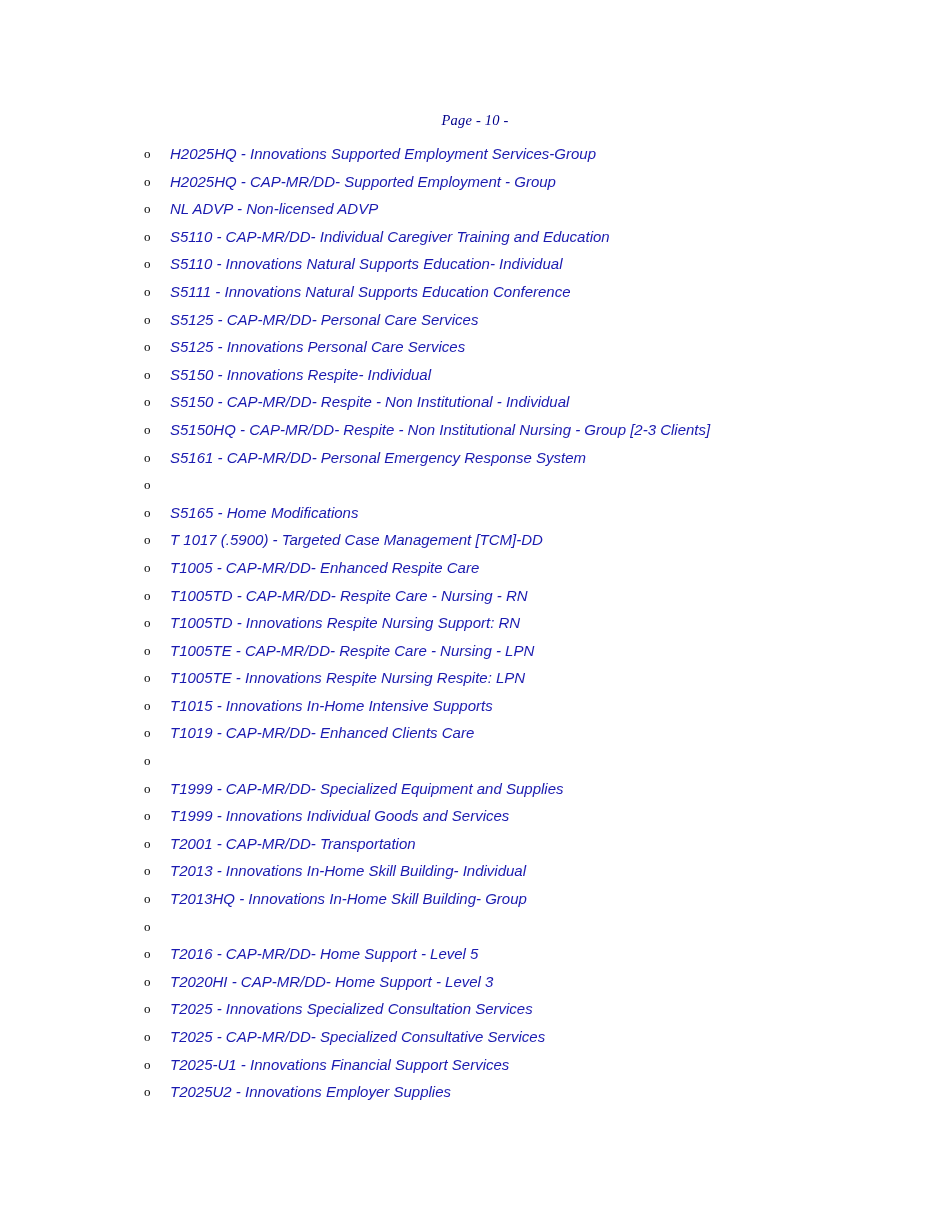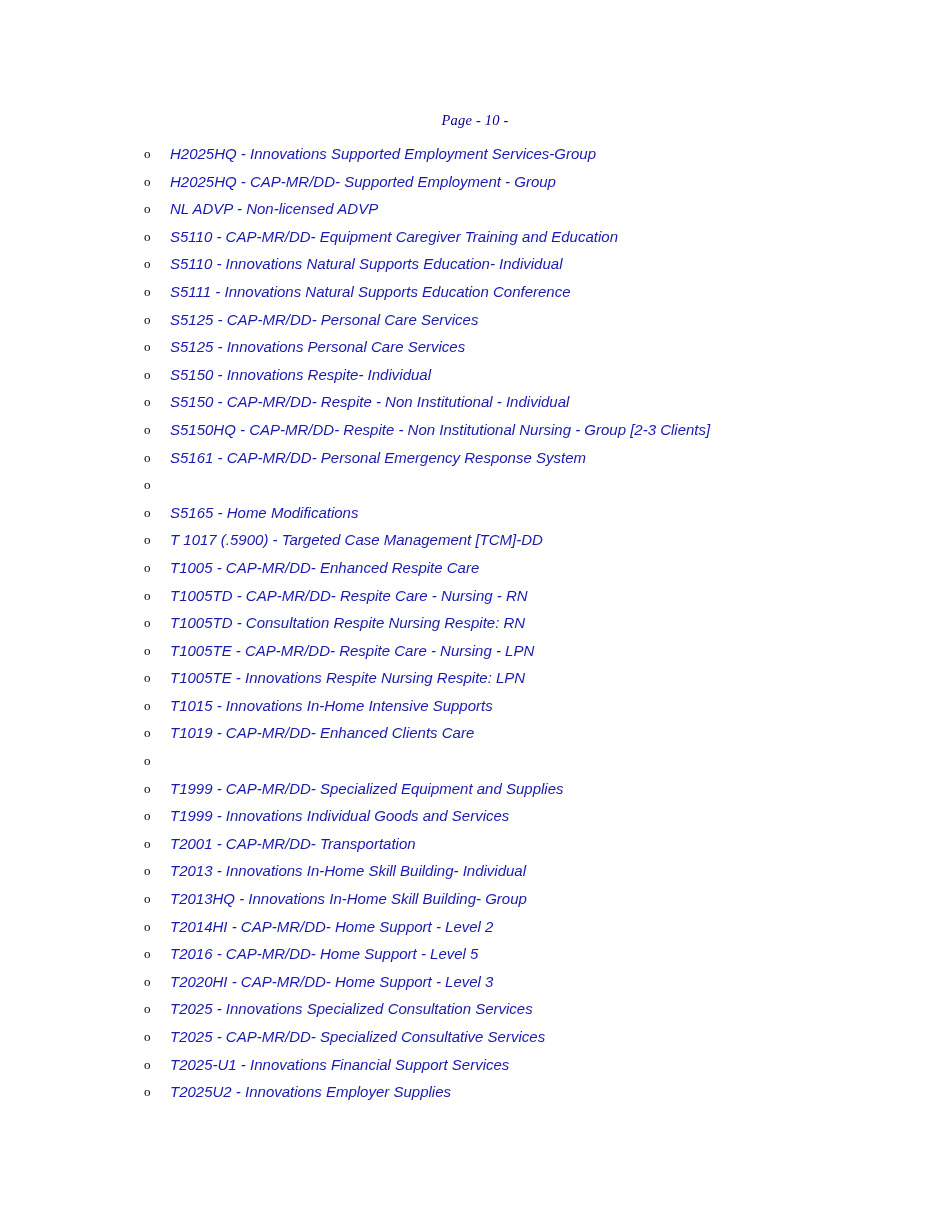--- a/index.html
+++ b/index.html
@@ -70,46 +70,46 @@
 <body>
 
 <div class="page">
 
   <div class="page-header">Page  - 10 -</div>
 
   <ul class="list" id="service-list">
       <li class="list-item"><span class="bullet">o</span><span class="item-text">H2025HQ - Innovations Supported Employment Services-Group</span></li>
       <li class="list-item"><span class="bullet">o</span><span class="item-text">H2025HQ - CAP-MR/DD- Supported Employment - Group</span></li>
       <li class="list-item"><span class="bullet">o</span><span class="item-text">NL ADVP - Non-licensed ADVP</span></li>
-      <li class="list-item"><span class="bullet">o</span><span class="item-text">S5110 - CAP-MR/DD- Equipment Caregiver Training and Education</span></li>
+      <li class="list-item"><span class="bullet">o</span><span class="item-text">S5110 - CAP-MR/DD- Individual Caregiver Training and Education</span></li>
       <li class="list-item"><span class="bullet">o</span><span class="item-text">S5110 - Innovations Natural Supports Education- Individual</span></li>
       <li class="list-item"><span class="bullet">o</span><span class="item-text">S5111 - Innovations Natural Supports Education Conference</span></li>
       <li class="list-item"><span class="bullet">o</span><span class="item-text">S5125 - CAP-MR/DD- Personal Care Services</span></li>
       <li class="list-item"><span class="bullet">o</span><span class="item-text">S5125 - Innovations Personal Care Services</span></li>
       <li class="list-item"><span class="bullet">o</span><span class="item-text">S5150 - Innovations Respite- Individual</span></li>
       <li class="list-item"><span class="bullet">o</span><span class="item-text">S5150 - CAP-MR/DD- Respite - Non Institutional - Individual</span></li>
       <li class="list-item"><span class="bullet">o</span><span class="item-text">S5150HQ - CAP-MR/DD- Respite - Non Institutional Nursing - Group [2-3 Clients]</span></li>
       <li class="list-item"><span class="bullet">o</span><span class="item-text">S5161 - CAP-MR/DD- Personal Emergency Response System</span></li>
       <li class="list-item"><span class="bullet">o</span></li>
       <li class="list-item"><span class="bullet">o</span><span class="item-text">S5165 - Home Modifications</span></li>
       <li class="list-item"><span class="bullet">o</span><span class="item-text">T 1017 (.5900) - Targeted Case Management [TCM]-DD</span></li>
       <li class="list-item"><span class="bullet">o</span><span class="item-text">T1005 - CAP-MR/DD- Enhanced Respite Care</span></li>
       <li class="list-item"><span class="bullet">o</span><span class="item-text">T1005TD - CAP-MR/DD- Respite Care - Nursing - RN</span></li>
-      <li class="list-item"><span class="bullet">o</span><span class="item-text">T1005TD - Consultation Respite Nursing Respite: RN</span></li>
+      <li class="list-item"><span class="bullet">o</span><span class="item-text">T1005TD - Innovations Respite Nursing Support: RN</span></li>
       <li class="list-item"><span class="bullet">o</span><span class="item-text">T1005TE - CAP-MR/DD- Respite Care - Nursing - LPN</span></li>
       <li class="list-item"><span class="bullet">o</span><span class="item-text">T1005TE - Innovations Respite Nursing Respite: LPN</span></li>
       <li class="list-item"><span class="bullet">o</span><span class="item-text">T1015 - Innovations In-Home Intensive Supports</span></li>
       <li class="list-item"><span class="bullet">o</span><span class="item-text">T1019 - CAP-MR/DD- Enhanced Clients Care</span></li>
       <li class="list-item"><span class="bullet">o</span></li>
       <li class="list-item"><span class="bullet">o</span><span class="item-text">T1999 - CAP-MR/DD- Specialized Equipment and Supplies</span></li>
       <li class="list-item"><span class="bullet">o</span><span class="item-text">T1999 - Innovations Individual Goods and Services</span></li>
       <li class="list-item"><span class="bullet">o</span><span class="item-text">T2001 - CAP-MR/DD- Transportation</span></li>
       <li class="list-item"><span class="bullet">o</span><span class="item-text">T2013 - Innovations In-Home Skill Building- Individual</span></li>
       <li class="list-item"><span class="bullet">o</span><span class="item-text">T2013HQ - Innovations In-Home Skill Building- Group</span></li>
-      <li class="list-item"><span class="bullet">o</span><span class="item-text">T2014HI - CAP-MR/DD- Home Support - Level 2</span></li>
+      <li class="list-item"><span class="bullet">o</span></li>
       <li class="list-item"><span class="bullet">o</span><span class="item-text">T2016 - CAP-MR/DD- Home Support - Level 5</span></li>
       <li class="list-item"><span class="bullet">o</span><span class="item-text">T2020HI - CAP-MR/DD- Home Support - Level 3</span></li>
       <li class="list-item"><span class="bullet">o</span><span class="item-text">T2025 - Innovations Specialized Consultation Services</span></li>
       <li class="list-item"><span class="bullet">o</span><span class="item-text">T2025 - CAP-MR/DD- Specialized Consultative Services</span></li>
       <li class="list-item"><span class="bullet">o</span><span class="item-text">T2025-U1 - Innovations Financial Support Services</span></li>
       <li class="list-item"><span class="bullet">o</span><span class="item-text">T2025U2 - Innovations Employer Supplies</span></li>
     </ul>
 
 </div>
 

